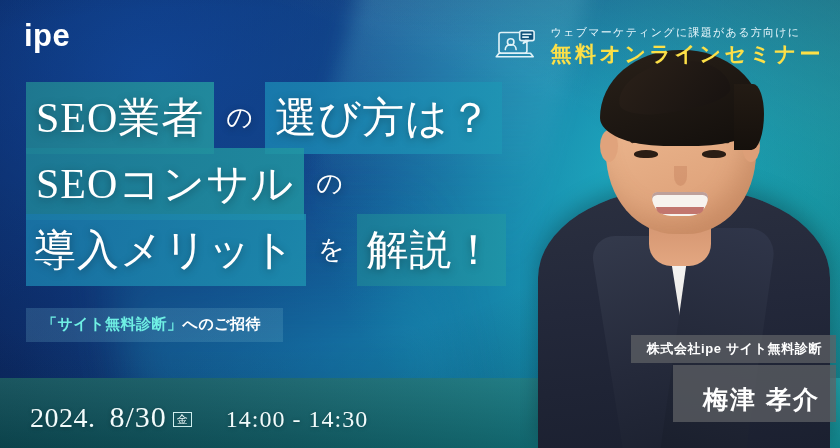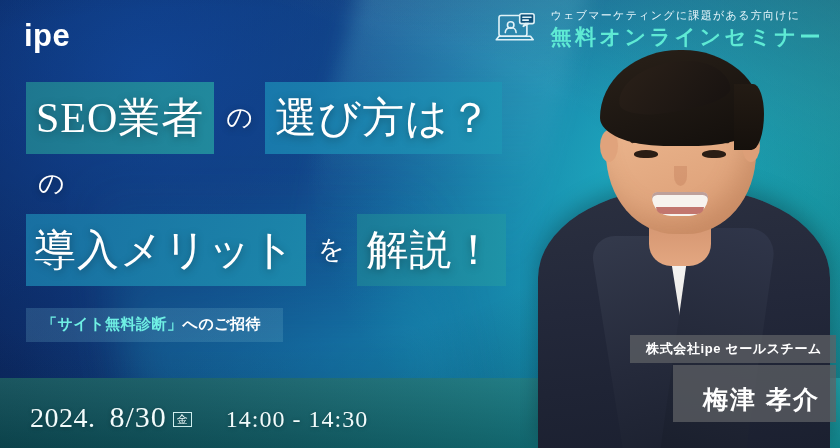--- a/index.html
+++ b/index.html
@@ -146,31 +146,31 @@
   }
   .ph-mouth:after{content:"";position:absolute;left:4px;right:4px;bottom:2px;height:7px;background:#c2766e;border-radius:0 0 14px 14px;}
 
   
   .logo{
     position:absolute;left:24px;top:20px;
     font-size:31px;font-weight:bold;letter-spacing:.5px;line-height:1;
     color:#ffffff;
   }
   .seminar{
-    position:absolute;right:16px;top:8px;
+    position:absolute;right:16px;top:25px;
     display:flex;align-items:center;gap:12px;
   }
   .seminar-icon{width:44px;height:36px;flex:0 0 auto;opacity:.95;}
   .seminar-text{text-align:left;}
   .seminar-sub{
     font-size:11px;letter-spacing:1.3px;color:#e7f6fb;line-height:1.4;
     margin-bottom:2px;font-weight:normal;
   }
   .seminar-main{
-    font-size:21px;letter-spacing:3.5px;color:#5eead4;font-weight:bold;line-height:1.15;
+    font-size:21px;letter-spacing:3.5px;color:#fde047;font-weight:bold;line-height:1.15;
   }
 
   
   .title{
     position:absolute;left:26px;top:86px;width:500px;
     font-family:"Liberation Serif","DejaVu Serif",serif;
   }
   .tline{display:flex;align-items:center;height:64px;}
   .tline + .tline{margin-top:2px;}
   .hl{
@@ -294,20 +294,21 @@
     </span>
   </div>
 
   <div class="title">
     <div class="tline">
       <span class="hl box-a">SEO業者</span>
       <span class="nohl">の</span>
       <span class="hl box-b">選び方は？</span>
     </div>
     <div class="tline">
+      <span class="hl box-c">SEOコンサル</span>
       <span class="nohl">の</span>
     </div>
     <div class="tline">
       <span class="hl box-d">導入メリット</span>
       <span class="nohl">を</span>
       <span class="hl box-e">解説！</span>
     </div>
   </div>
 
   <div class="invite">
@@ -315,17 +316,17 @@
   </div>
 
   <div class="daterow">
     <span class="d-year">2024.</span>
     <span class="d-md">8/30</span>
     <span class="d-dow">金</span>
     <span class="d-time">14:00 - 14:30</span>
   </div>
 
   <div class="speaker">
-    <div class="sp-org">株式会社ipe セールスチーム</div>
+    <div class="sp-org">株式会社ipe サイト無料診断</div>
     <div class="sp-name">梅津 孝介</div>
   </div>
 
 </div>
 
 </body></html>

